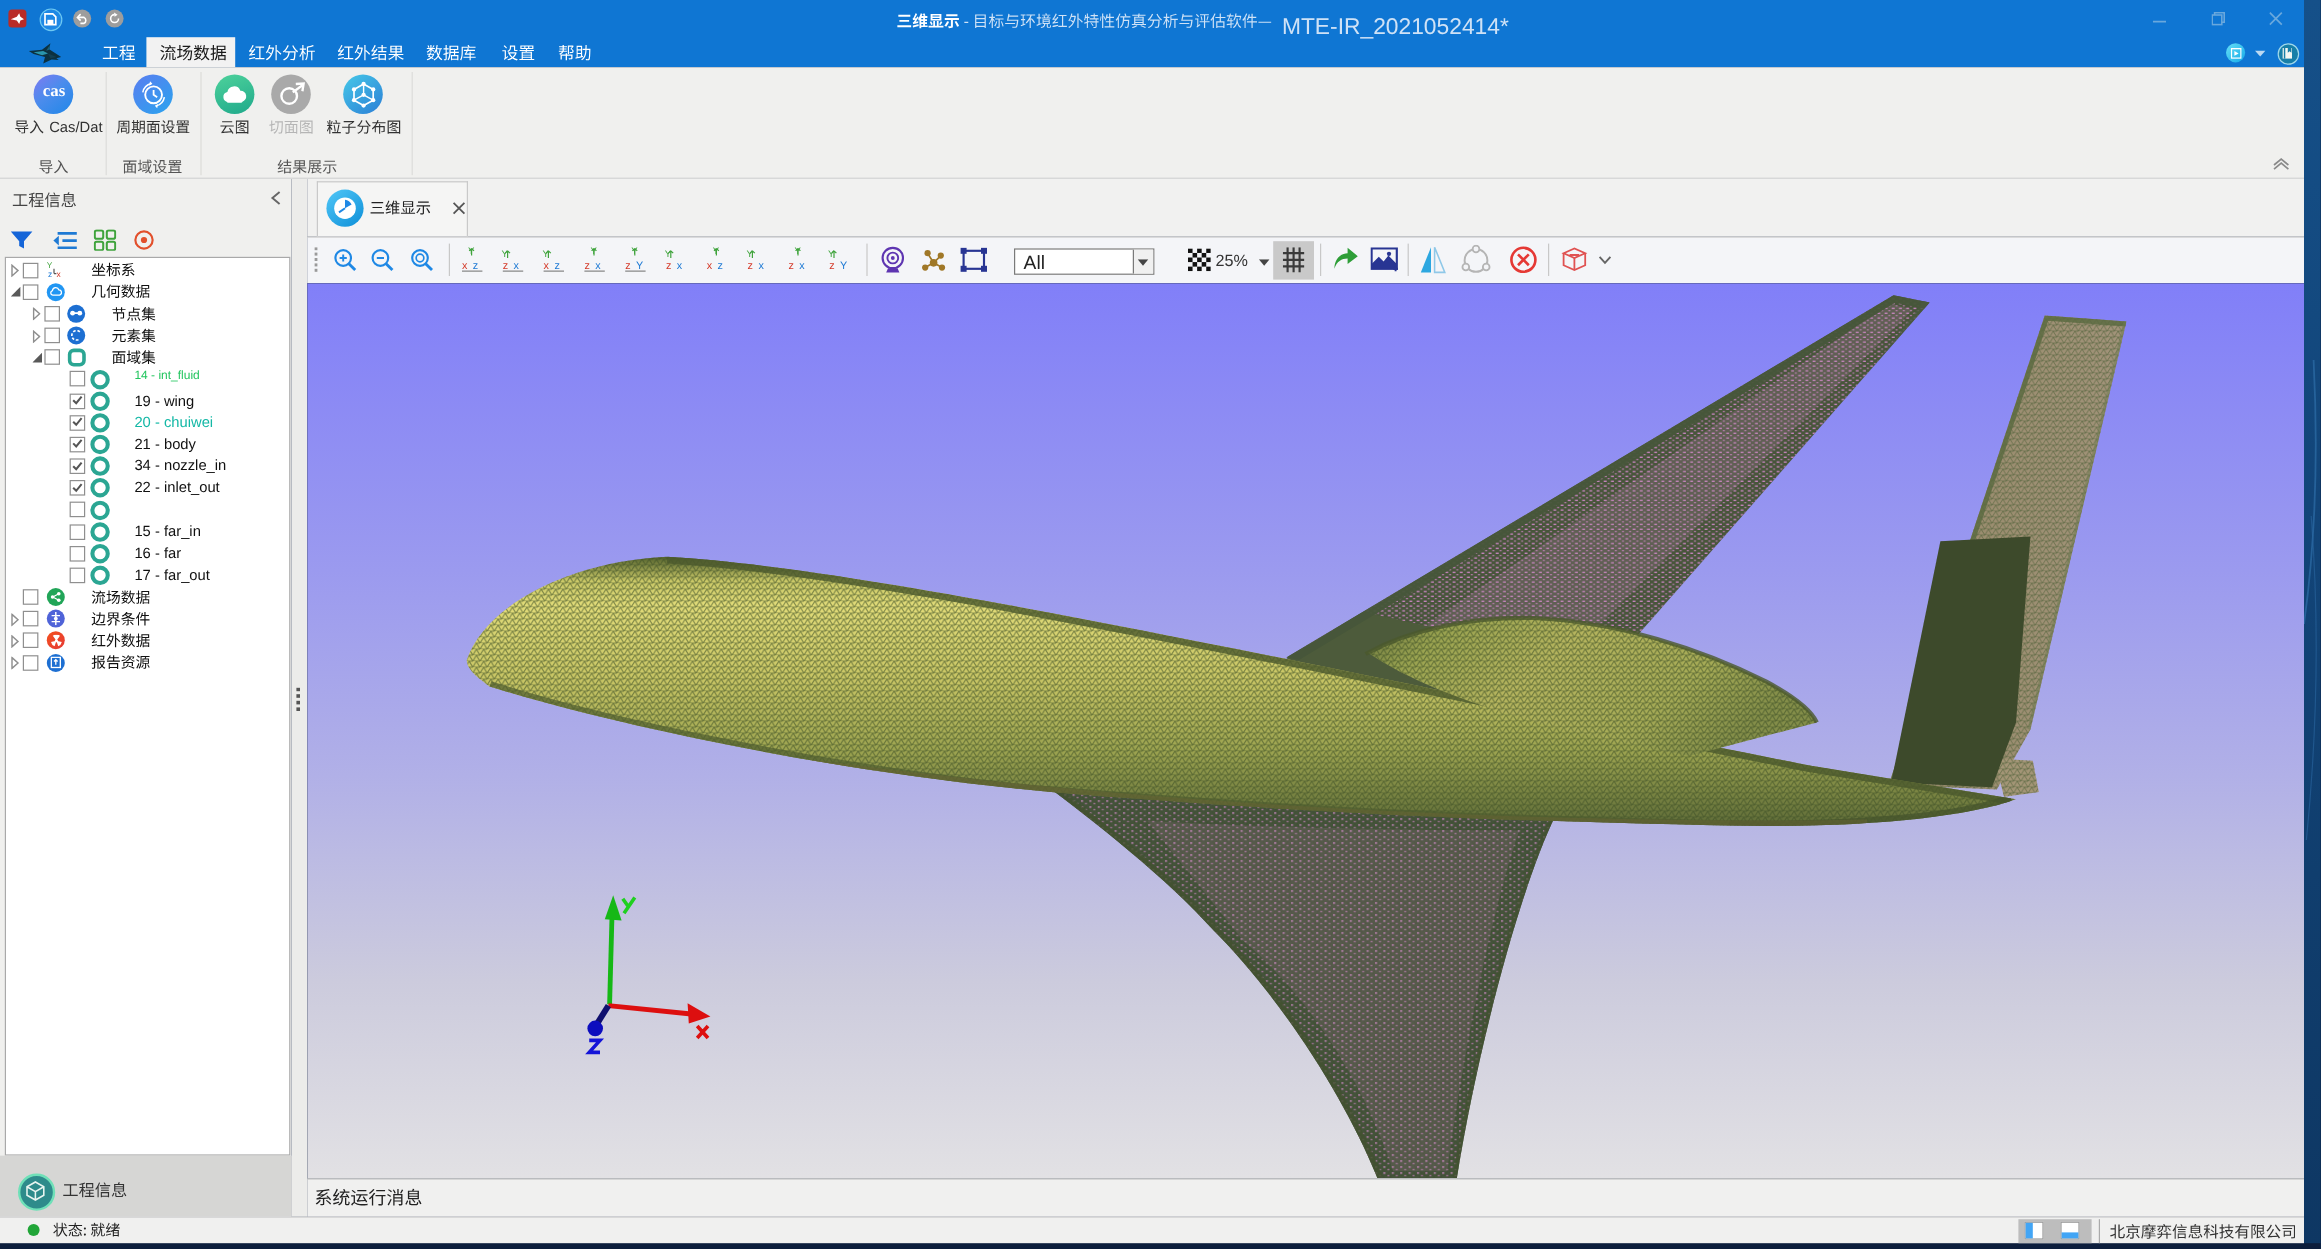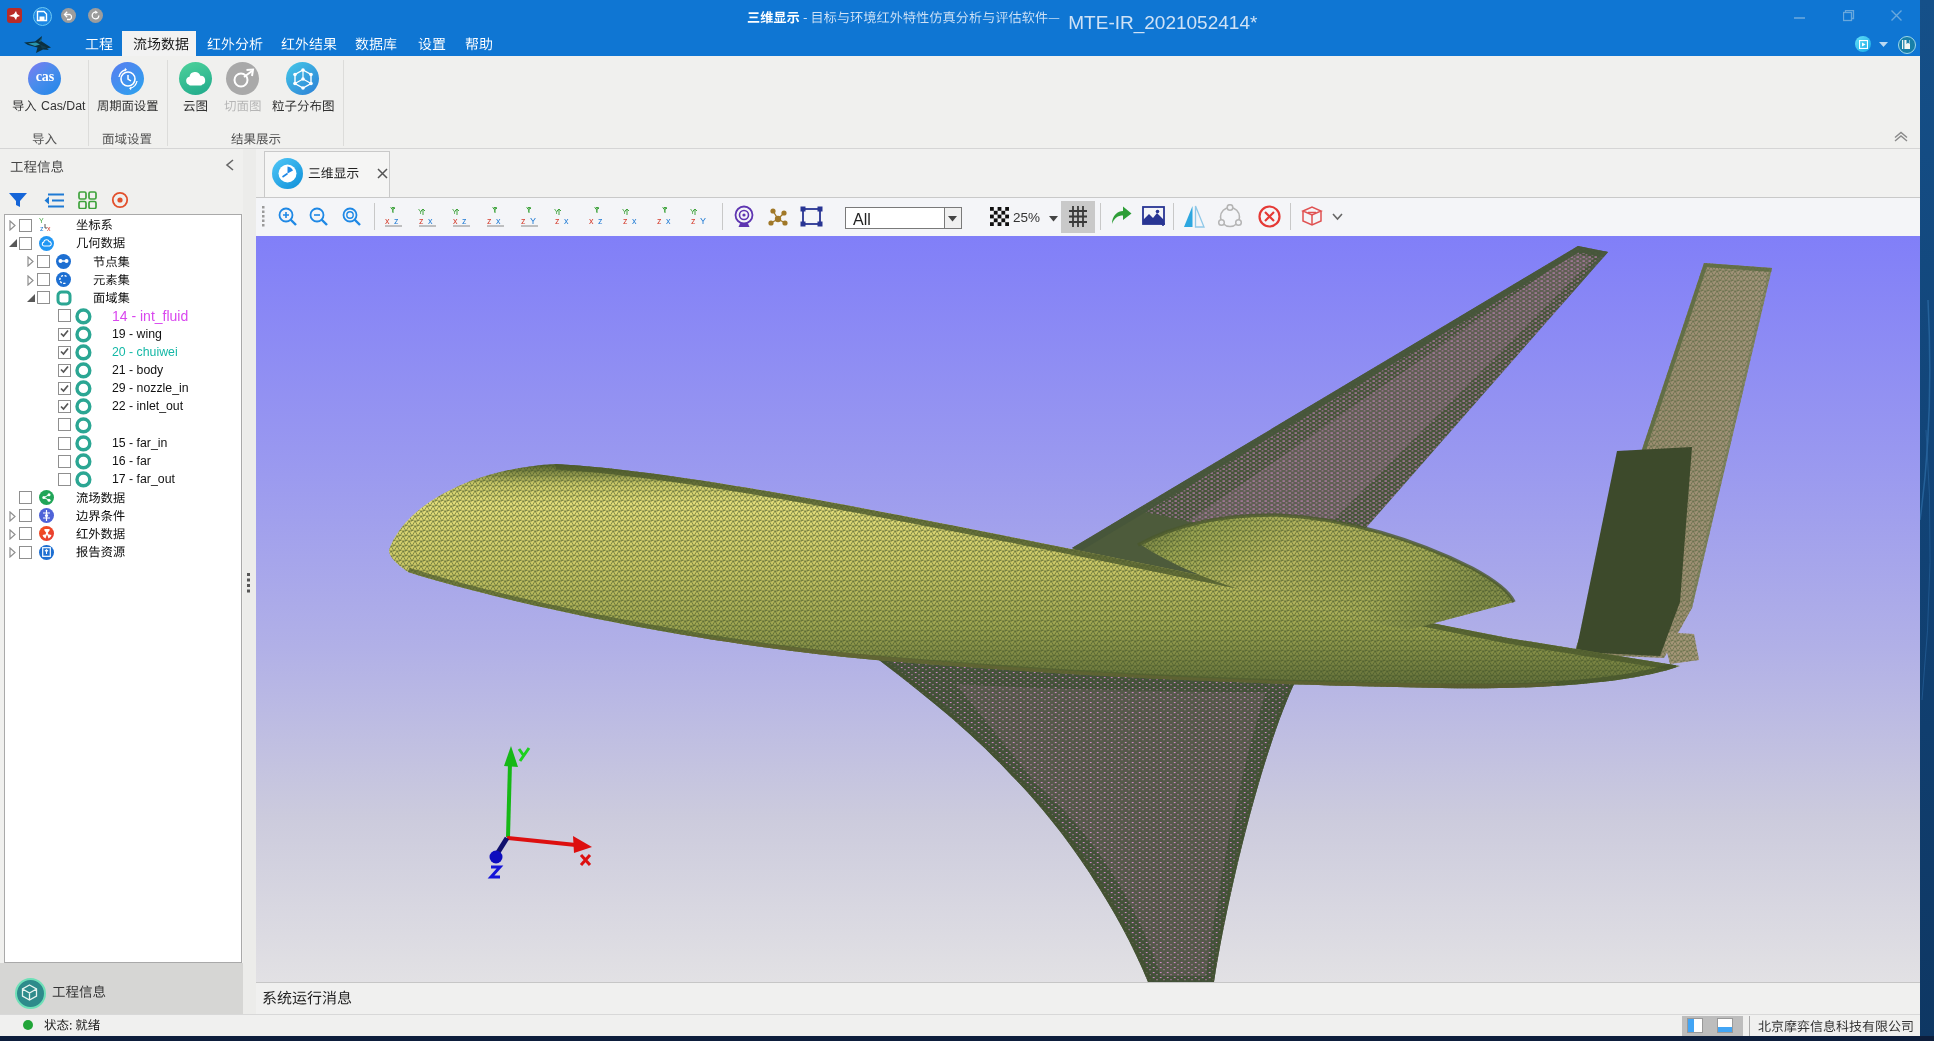--- a/index.html
+++ b/index.html
@@ -236,21 +236,21 @@
 <svg class="abs" style="left:56px;top:290.2px" width="16" height="16">
     <rect x="2" y="2" width="12" height="12" rx="3.5" fill="none" stroke="#2ba693" stroke-width="3"></rect>
   </svg>
 <svg style="position:absolute;left:93px;top:287.9px;overflow:visible" width="37" height="18">
     <path transform="translate(0,14.3)" d="M4.8 -4.1H7.4V-2.7H4.8ZM4.8 -4.9V-6.2H7.4V-4.9ZM4.8 -2H7.4V-0.5H4.8ZM0.7 -9.5V-8.6H5.5C5.4 -8.1 5.2 -7.6 5.1 -7.1H1.3V1H2.2V0.3H10.1V1H11V-7.1H6.1L6.5 -8.6H11.6V-9.5ZM2.2 -0.5V-6.2H3.9V-0.5ZM10.1 -0.5H8.2V-6.2H10.1Z M15.9 -1.3 16.1 -0.4C17.3 -0.7 18.9 -1.2 20.4 -1.6L20.3 -2.4C18.7 -2 17 -1.5 15.9 -1.3ZM17.4 -5.8H19V-3.7H17.4ZM16.7 -6.5V-2.9H19.8V-6.5ZM12.7 -1.6 13.1 -0.7C14.1 -1.1 15.3 -1.8 16.4 -2.3L16.1 -3.2L15 -2.6V-6.5H16.1V-7.3H15V-10.2H14.1V-7.3H12.8V-6.5H14.1V-2.2C13.6 -2 13.1 -1.7 12.7 -1.6ZM22.9 -6.5C22.6 -5.3 22.2 -4.3 21.7 -3.3C21.5 -4.5 21.4 -6 21.4 -7.7H24V-8.5H23.3L23.9 -9C23.5 -9.4 22.9 -9.9 22.3 -10.3L21.8 -9.8C22.4 -9.4 23 -8.9 23.3 -8.5H21.3L21.3 -10.3H20.4L20.5 -8.5H16.3V-7.7H20.5C20.6 -5.6 20.7 -3.7 21 -2.2C20.3 -1.2 19.5 -0.4 18.5 0.3C18.7 0.4 19.1 0.7 19.2 0.9C20 0.3 20.7 -0.4 21.3 -1.1C21.7 0.2 22.2 1 22.9 1C23.7 1 24 0.4 24.1 -1.2C23.9 -1.3 23.6 -1.5 23.5 -1.7C23.4 -0.4 23.3 0.1 23.1 0.1C22.6 0.1 22.2 -0.7 21.9 -2.1C22.7 -3.3 23.3 -4.7 23.7 -6.3Z M30.3 -3.6V-2.8H25.3V-2H29.4C28.3 -1.1 26.5 -0.3 25 0.1C25.2 0.3 25.4 0.6 25.6 0.8C27.1 0.4 29 -0.6 30.3 -1.7V1H31.2V-1.7C32.4 -0.6 34.3 0.3 35.9 0.8C36.1 0.5 36.3 0.2 36.5 -0C35 -0.4 33.2 -1.1 32 -2H36.2V-2.8H31.2V-3.6ZM30.6 -6.8V-6H27.6V-6.8ZM30.3 -10.1C30.5 -9.8 30.8 -9.4 30.9 -9H28.1C28.4 -9.4 28.6 -9.8 28.8 -10.2L27.9 -10.4C27.3 -9.3 26.3 -7.9 25 -6.9C25.2 -6.7 25.5 -6.5 25.6 -6.3C26 -6.6 26.4 -6.9 26.7 -7.3V-3.3H27.6V-3.7H35.9V-4.5H31.5V-5.3H35V-6H31.5V-6.8H35V-7.5H31.5V-8.3H35.5V-9H31.9C31.7 -9.4 31.4 -10 31.2 -10.4ZM30.6 -7.5H27.6V-8.3H30.6ZM30.6 -5.3V-4.5H27.6V-5.3Z" fill="#111"></path>
   </svg>
 <div class="abs" style="left:58px;top:309.4px;width:13px;height:13px;background:#fff;border:1px solid #8f8f8f;box-sizing:border-box"></div>
 <svg class="abs" style="left:74.6px;top:307.5px" width="17" height="17">
     <circle cx="8.4" cy="8.4" r="6.4" fill="none" stroke="#2ba693" stroke-width="3.4"></circle>
   </svg>
-<div class="abs" style="left:112px;top:308.4px;color:#d946ef;font-size:14px">14 - int_fluid</div>
+<div class="abs" style="left:112px;top:308.4px;color:#22c55e;font-size:10px">14 - int_fluid</div>
 <div class="abs" style="left:58px;top:327.5px;width:13px;height:13px;background:#fff;border:1px solid #8f8f8f;box-sizing:border-box"></div>
 <svg class="abs" style="left:59px;top:328.0px" width="11" height="11">
     <path d="M2 5.5 L4.5 8 L9 2.5" fill="none" stroke="#555" stroke-width="1.7"></path>
   </svg>
 <svg class="abs" style="left:74.6px;top:325.6px" width="17" height="17">
     <circle cx="8.4" cy="8.4" r="6.4" fill="none" stroke="#2ba693" stroke-width="3.4"></circle>
   </svg>
 <div class="abs" style="left:112px;top:326.5px;color:#111;font-size:12.3px">19 - wing</div>
 <div class="abs" style="left:58px;top:345.7px;width:13px;height:13px;background:#fff;border:1px solid #8f8f8f;box-sizing:border-box"></div>
 <svg class="abs" style="left:59px;top:346.2px" width="11" height="11">
@@ -268,21 +268,21 @@
     <circle cx="8.4" cy="8.4" r="6.4" fill="none" stroke="#2ba693" stroke-width="3.4"></circle>
   </svg>
 <div class="abs" style="left:112px;top:362.9px;color:#111;font-size:12.3px">21 - body</div>
 <div class="abs" style="left:58px;top:382.0px;width:13px;height:13px;background:#fff;border:1px solid #8f8f8f;box-sizing:border-box"></div>
 <svg class="abs" style="left:59px;top:382.5px" width="11" height="11">
     <path d="M2 5.5 L4.5 8 L9 2.5" fill="none" stroke="#555" stroke-width="1.7"></path>
   </svg>
 <svg class="abs" style="left:74.6px;top:380.1px" width="17" height="17">
     <circle cx="8.4" cy="8.4" r="6.4" fill="none" stroke="#2ba693" stroke-width="3.4"></circle>
   </svg>
-<div class="abs" style="left:112px;top:381.0px;color:#111;font-size:12.3px">29 - nozzle_in</div>
+<div class="abs" style="left:112px;top:381.0px;color:#111;font-size:12.3px">34 - nozzle_in</div>
 <div class="abs" style="left:58px;top:400.2px;width:13px;height:13px;background:#fff;border:1px solid #8f8f8f;box-sizing:border-box"></div>
 <svg class="abs" style="left:59px;top:400.7px" width="11" height="11">
     <path d="M2 5.5 L4.5 8 L9 2.5" fill="none" stroke="#555" stroke-width="1.7"></path>
   </svg>
 <svg class="abs" style="left:74.6px;top:398.3px" width="17" height="17">
     <circle cx="8.4" cy="8.4" r="6.4" fill="none" stroke="#2ba693" stroke-width="3.4"></circle>
   </svg>
 <div class="abs" style="left:112px;top:399.2px;color:#111;font-size:12.3px">22 - inlet_out</div>
 <div class="abs" style="left:58px;top:418.4px;width:13px;height:13px;background:#fff;border:1px solid #8f8f8f;box-sizing:border-box"></div>
 <svg class="abs" style="left:74.6px;top:416.5px" width="17" height="17">

